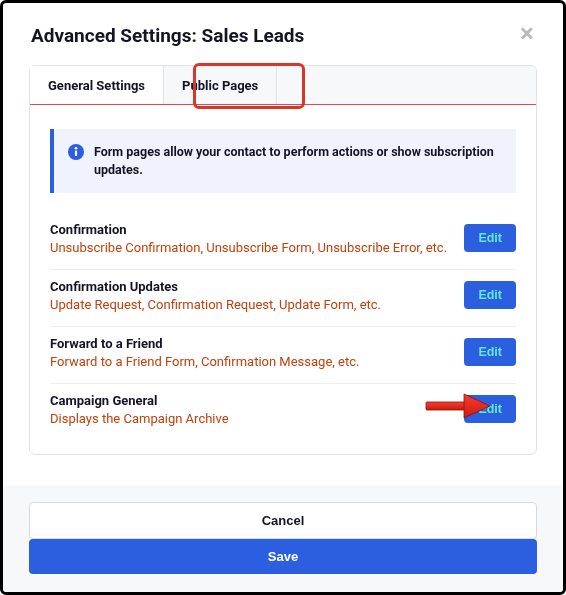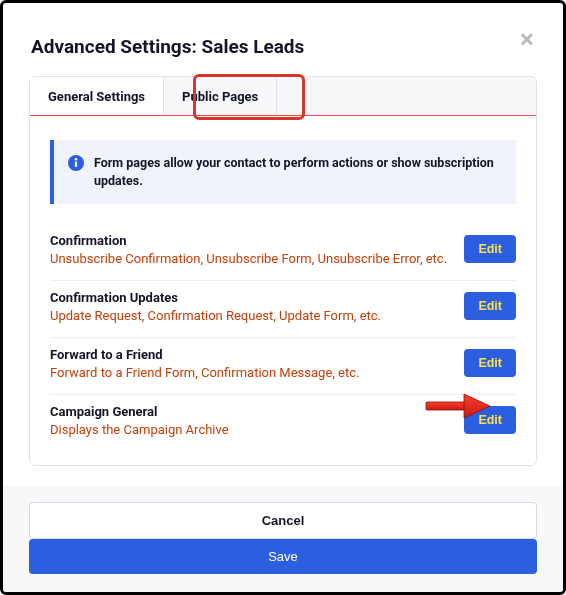--- a/index.html
+++ b/index.html
@@ -23,21 +23,20 @@
     .modal-header {
       display: flex;
       align-items: center;
       justify-content: space-between;
       padding: 20px 24px 18px 28px;
     }
     .modal-title {
       font-size: 19px;
       font-weight: 700;
       color: #141427;
-      margin-top: 12px;
     }
     .close-btn {
       width: 24px;
       height: 24px;
       cursor: pointer;
       color: #babbc1;
       font-size: 26px;
       line-height: 20px;
       font-weight: 700;
       text-align: center;
@@ -128,21 +127,21 @@
       color: #141427;
       margin-bottom: 3px;
     }
     .row-desc {
       font-size: 13px;
       color: #c2410c;
       line-height: 1.3;
     }
     .edit-btn {
       background: #2c5fe0;
-      color: #fde047;
+      color: #5eead4;
       border: none;
       border-radius: 4px;
       font-size: 12.5px;
       font-weight: 700;
       padding: 7px 14px;
       cursor: pointer;
       flex-shrink: 0;
       margin-top: 2px;
     }
     .footer {
@@ -161,21 +160,21 @@
       font-weight: 600;
       padding: 10px 22px;
       border-radius: 4px;
       cursor: pointer;
     }
     .btn-save {
       background: #2c5fe0;
       border: none;
       color: #fff;
       font-size: 13px;
-      font-weight: 400;
+      font-weight: 700;
       padding: 10px 30px;
       border-radius: 4px;
       cursor: pointer;
     }
     .arrow {
       position: absolute;
       left: 421px;
       top: 388px;
       pointer-events: none;
     }

